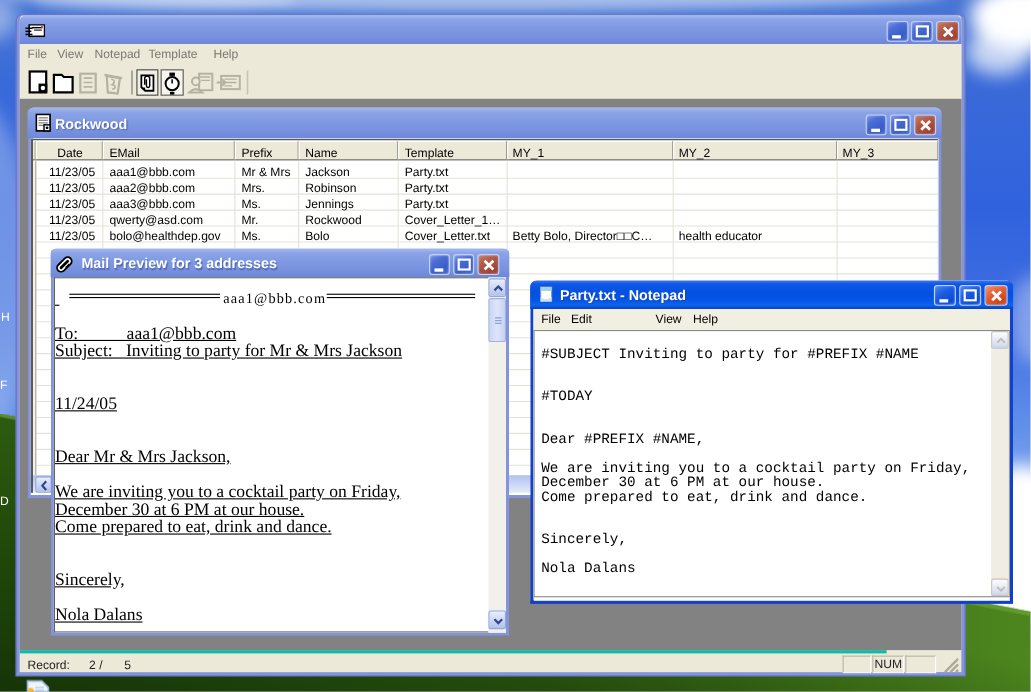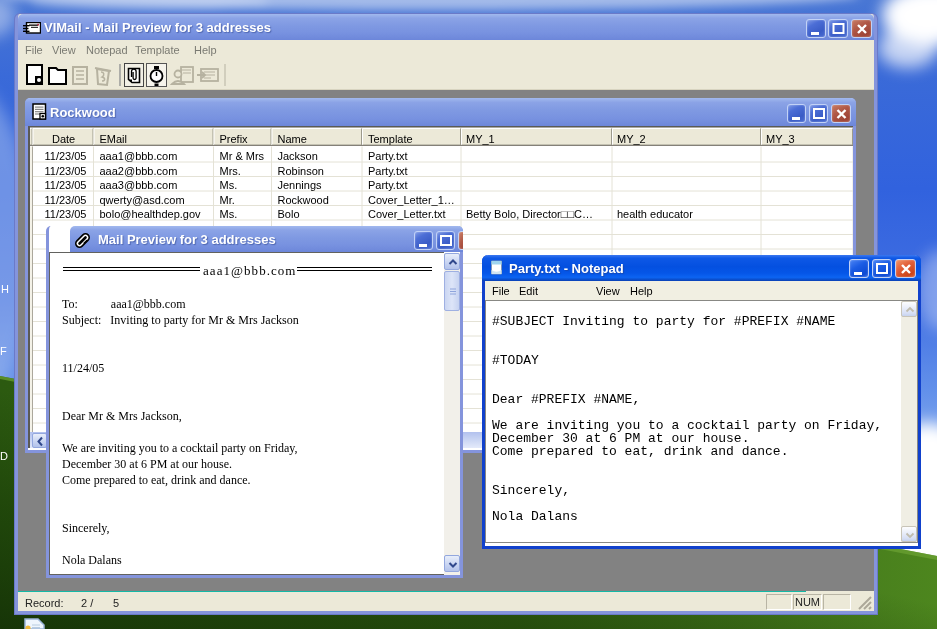--- a/index.html
+++ b/index.html
@@ -95,21 +95,20 @@
     <div class="titlebar">
       <svg class="abs" style="left:5px;top:8px" width="18" height="12" viewBox="0 0 18 12">
         <rect x="3.5" y="0.5" width="14" height="10.5" fill="#fff" stroke="#000" stroke-width="1.4"></rect>
         <rect x="6" y="2.5" width="9" height="1.3" fill="#000"></rect>
         <rect x="8" y="4.8" width="7" height="1.2" fill="#333"></rect>
         <rect x="0" y="3" width="6.5" height="1.4" fill="#000"></rect>
         <rect x="0" y="5.8" width="5.5" height="1.4" fill="#000"></rect>
         <rect x="0" y="8.6" width="6.5" height="1.4" fill="#000"></rect>
         <rect x="14.2" y="1.8" width="1.8" height="1.8" fill="#b03048"></rect>
       </svg>
-      <div class="ttext" style="left:26px;">VIMail - Mail Preview for 3 addresses</div>
       <div class="tbtn" style="left:788px;">
           <svg width="20" height="19">
             <rect x="4" y="12" width="8" height="3" fill="#fff"></rect>
           </svg>
         </div>
       <div class="tbtn" style="left:810px;">
           <svg width="20" height="19">
             <rect x="4.5" y="4" width="10" height="9" fill="none" stroke="#fff" stroke-width="2"></rect>
           </svg>
         </div>
@@ -166,21 +165,21 @@
         <path d="M186,13 h11 M186,16 h11 M186,19 h7" stroke="#b6b2a0" stroke-width="1.2"></path>
         <path d="M179,16 h8 m-3,-3 l3,3 -3,3" stroke="#b6b2a0" stroke-width="1.8" fill="none"></path>
 
         <line x1="207" y1="5" x2="207" y2="27" stroke="#c8c4b4" stroke-width="1.5"></line>
       </svg>
     </div>
 
     <div class="abs" id="mdi" style="left:0;top:76px;width:856px;height:501px;background:#828282;overflow:hidden;">
     </div>
 
-    <div class="abs" style="left:0;top:577px;width:788px;height:20px;background:#ece9d8;border-top:1px solid #14b8a6;font-size:11px;color:#222;">
+    <div class="abs" style="left:0;top:577px;width:788px;height:20px;background:#ece9d8;border-top:3px solid #14b8a6;font-size:11px;color:#222;">
       <span class="abs" style="left:7px;top:5px">Record:</span>
       <span class="abs" style="left:63px;top:5px">2 /</span>
       <span class="abs" style="left:95px;top:5px">5</span>
       <span class="abs" style="left:748px;top:2px;width:26px;height:16px;border:1px solid;border-color:#b8b4a4 #fff #fff #b8b4a4"></span>
       <span class="abs" style="left:775px;top:2px;width:29px;height:16px;border:1px solid;border-color:#b8b4a4 #fff #fff #b8b4a4;text-align:center;font-size:11px;line-height:14px;">NUM</span>
       <span class="abs" style="left:805px;top:2px;width:28px;height:16px;border:1px solid;border-color:#b8b4a4 #fff #fff #b8b4a4"></span>
       <svg class="abs" style="left:838px;top:2px" width="16" height="16">
         <path d="M15,3 L3,15 M15,8 L8,15 M15,13 L13,15" stroke="#aca899" stroke-width="2"></path>
       </svg>
     </div>
@@ -314,21 +313,21 @@
         <svg width="15" height="15">
             <path d="M9,3.5 L5.5,7.5 L9,11.5" stroke="#30488c" stroke-width="2" fill="none"></path>
           </svg>
       </div>
     </div>
     <div class="abs" style="left:0;top:28px;width:2px;height:322px;background:#5a5a56;"></div>
   </div>
 
   <div class="win" id="prevwin" style="left:46px;top:226px;width:417px;height:352px;
        border:3px solid #8494dc;border-top:none;background:#fff;">
-    <div class="titlebar" style="height:26px;left:-3px;right:-3px;margin-left:24px;">
+    <div class="titlebar" style="height:26px;left:-3px;right:-3px;">
       <svg class="abs" style="left:5px;top:6px" width="18" height="16" viewBox="0 0 18 16">
         <path d="M4.5,11.5 L10.5,5.5" stroke="#000" stroke-width="9" stroke-linecap="round"></path>
         <path d="M4.5,11.5 L10.5,5.5" stroke="#fff" stroke-width="5.6" stroke-linecap="round"></path>
         <path d="M4.5,11.5 L10.5,5.5" stroke="#000" stroke-width="2.6" stroke-linecap="round"></path>
         <path d="M12.2,8.2 L8.8,11.6" stroke="#000" stroke-width="1.6"></path>
       </svg>
       <div class="ttext" style="left:28px;">Mail Preview for 3 addresses</div>
       <div class="tbtn" style="left:344px;width:19px;">
           <svg width="19" height="19">
             <rect x="4" y="12" width="8" height="3" fill="#fff"></rect>
@@ -343,21 +342,21 @@
           <svg width="20" height="19">
             <path d="M5.5,5 L13.5,13 M13.5,5 L5.5,13" stroke="#fff" stroke-width="2.4"></path>
           </svg>
         </div>
     </div>
 
     <div class="abs" style="left:0;top:26px;width:395px;height:323px;background:#fff;border:1.5px solid #62625e;border-right:none;overflow:hidden;">
       <div style="position:absolute;left:13px;top:13.5px;width:137px;height:4.5px;border-top:1.4px solid #000;border-bottom:1.4px solid #000;"></div>
       <div style="position:absolute;left:247px;top:13.5px;width:135px;height:4.5px;border-top:1.4px solid #000;border-bottom:1.4px solid #000;"></div>
       <div style="position:absolute;left:153px;top:9.5px;font-family:'Liberation Serif',serif;font-size:13px;letter-spacing:1.05px;">aaa1@bbb.com</div>
-      <pre style="font-family:'Liberation Serif',serif;font-size:12px;line-height:16px;position:absolute;left:12px;top:11px;">&nbsp;
+      <pre style="font-family:'Liberation Serif',serif;font-size:16px;line-height:16px;position:absolute;left:0;top:11px;text-decoration:underline;">&nbsp;
 
 To:           aaa1@bbb.com
 Subject:   Inviting to party for Mr &amp; Mrs Jackson
 
 
 11/24/05
 
 
 Dear Mr &amp; Mrs Jackson,
 

